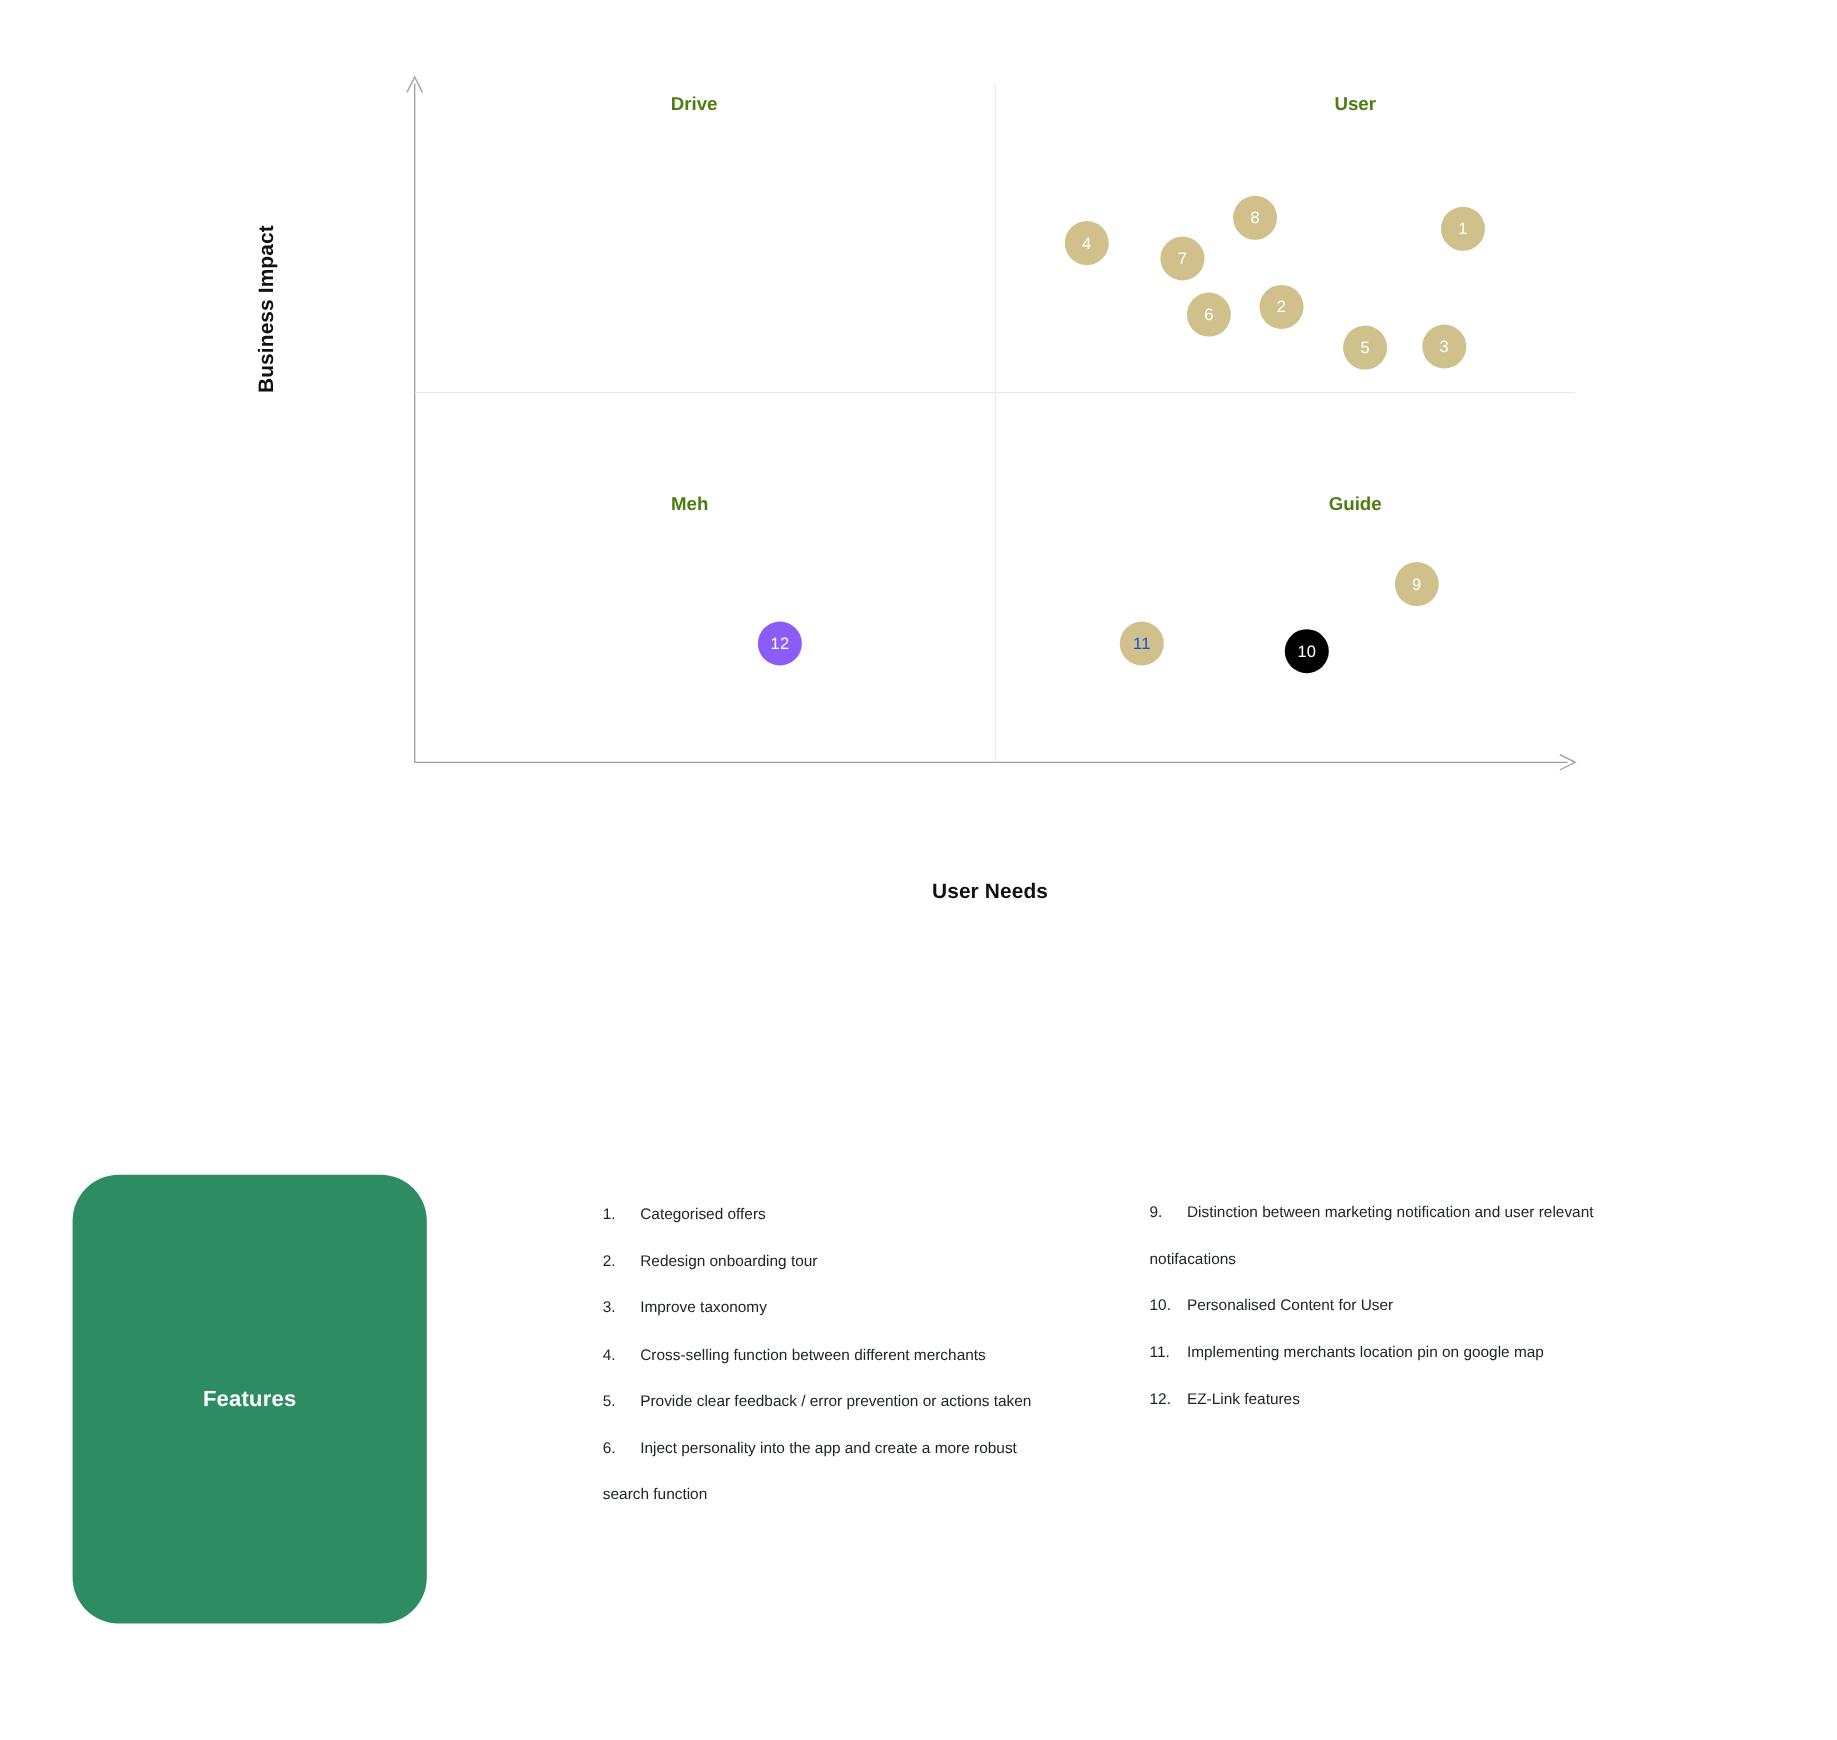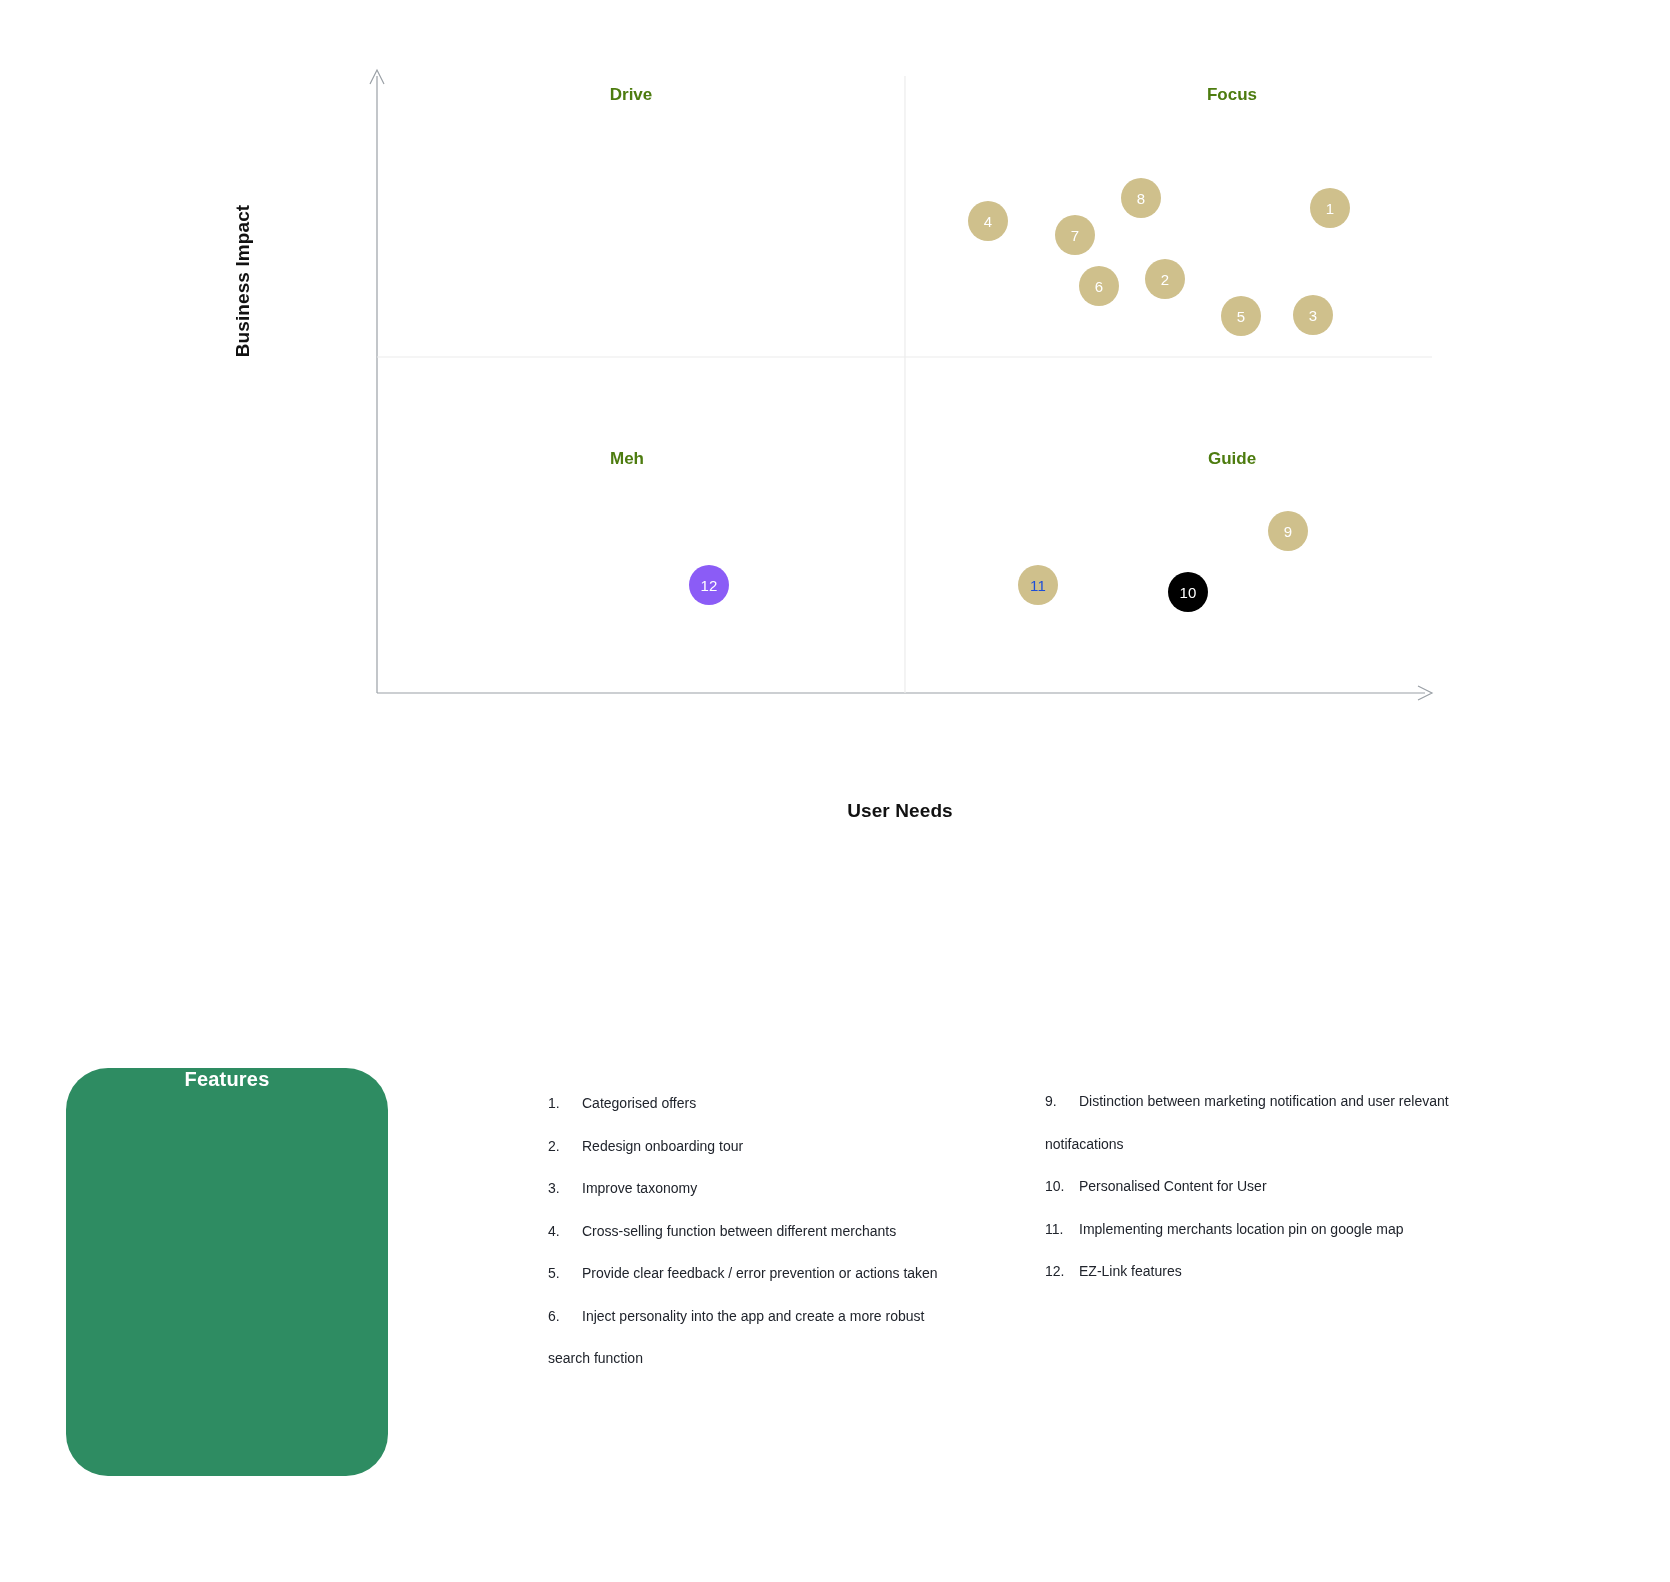--- a/index.html
+++ b/index.html
@@ -81,20 +81,21 @@
   
   #features-card {
     position: absolute;
     left: 66px;
     top: 1068px;
     width: 322px;
     height: 408px;
     background: #2e8c62;
     border-radius: 42px;
     display: flex;
+    align-items: center;
     justify-content: center;
   }
   #features-card-label {
     color: #ffffff;
     font-size: 20px;
     font-weight: 700;
     letter-spacing: 0.2px;
   }
 
   .feature-col {
@@ -140,21 +141,21 @@
     <line x1="905" y1="76" x2="905" y2="693" stroke="#ececec" stroke-width="1.2"></line>
     <line x1="377" y1="357" x2="1432" y2="357" stroke="#ececec" stroke-width="1.2"></line>
   </svg>
 
   <div class="axis-label" id="y-axis-label">Business Impact</div>
 
   <div class="axis-label" id="x-axis-label">User Needs</div>
 
   <div id="quadrant-labels">
       <div class="quadrant-label" style="left: 631px; top: 85px;">Drive</div>
-      <div class="quadrant-label" style="left: 1232px; top: 85px;">Focus</div>
+      <div class="quadrant-label" style="left: 1232px; top: 85px;">User</div>
       <div class="quadrant-label" style="left: 627px; top: 449px;">Meh</div>
       <div class="quadrant-label" style="left: 1232px; top: 449px;">Guide</div>
     </div>
   <div id="bubbles">
       <div class="bubble" style="left: 1330px; top: 208px; width: 40px; height: 40px; background: rgb(207, 192, 140); color: rgb(255, 255, 255);">1</div>
       <div class="bubble" style="left: 1165px; top: 279px; width: 40px; height: 40px; background: rgb(207, 192, 140); color: rgb(255, 255, 255);">2</div>
       <div class="bubble" style="left: 1313px; top: 315px; width: 40px; height: 40px; background: rgb(207, 192, 140); color: rgb(255, 255, 255);">3</div>
       <div class="bubble" style="left: 988px; top: 221px; width: 40px; height: 40px; background: rgb(207, 192, 140); color: rgb(255, 255, 255);">4</div>
       <div class="bubble" style="left: 1241px; top: 316px; width: 40px; height: 40px; background: rgb(207, 192, 140); color: rgb(255, 255, 255);">5</div>
       <div class="bubble" style="left: 1099px; top: 286px; width: 40px; height: 40px; background: rgb(207, 192, 140); color: rgb(255, 255, 255);">6</div>

